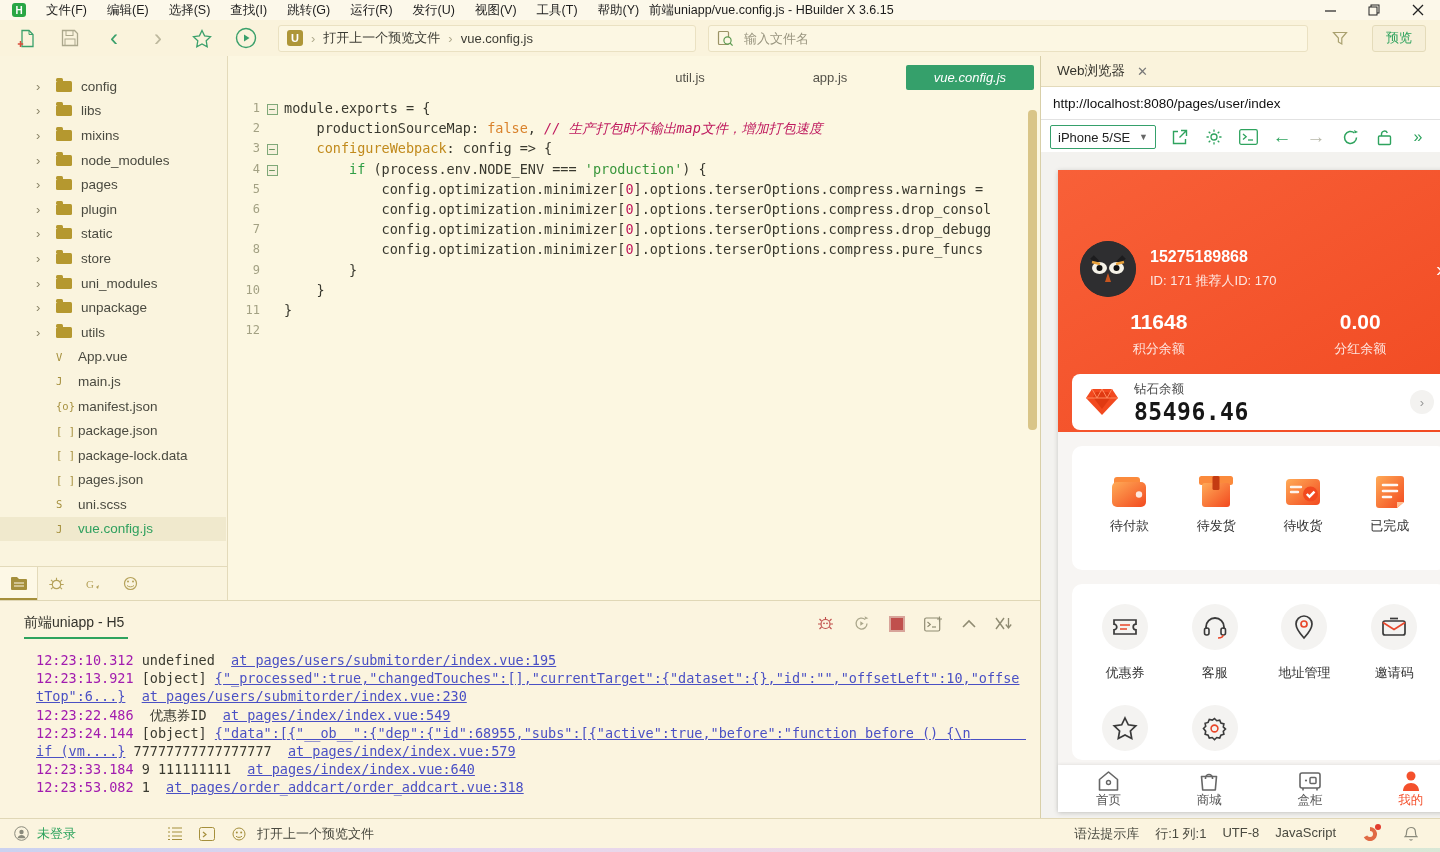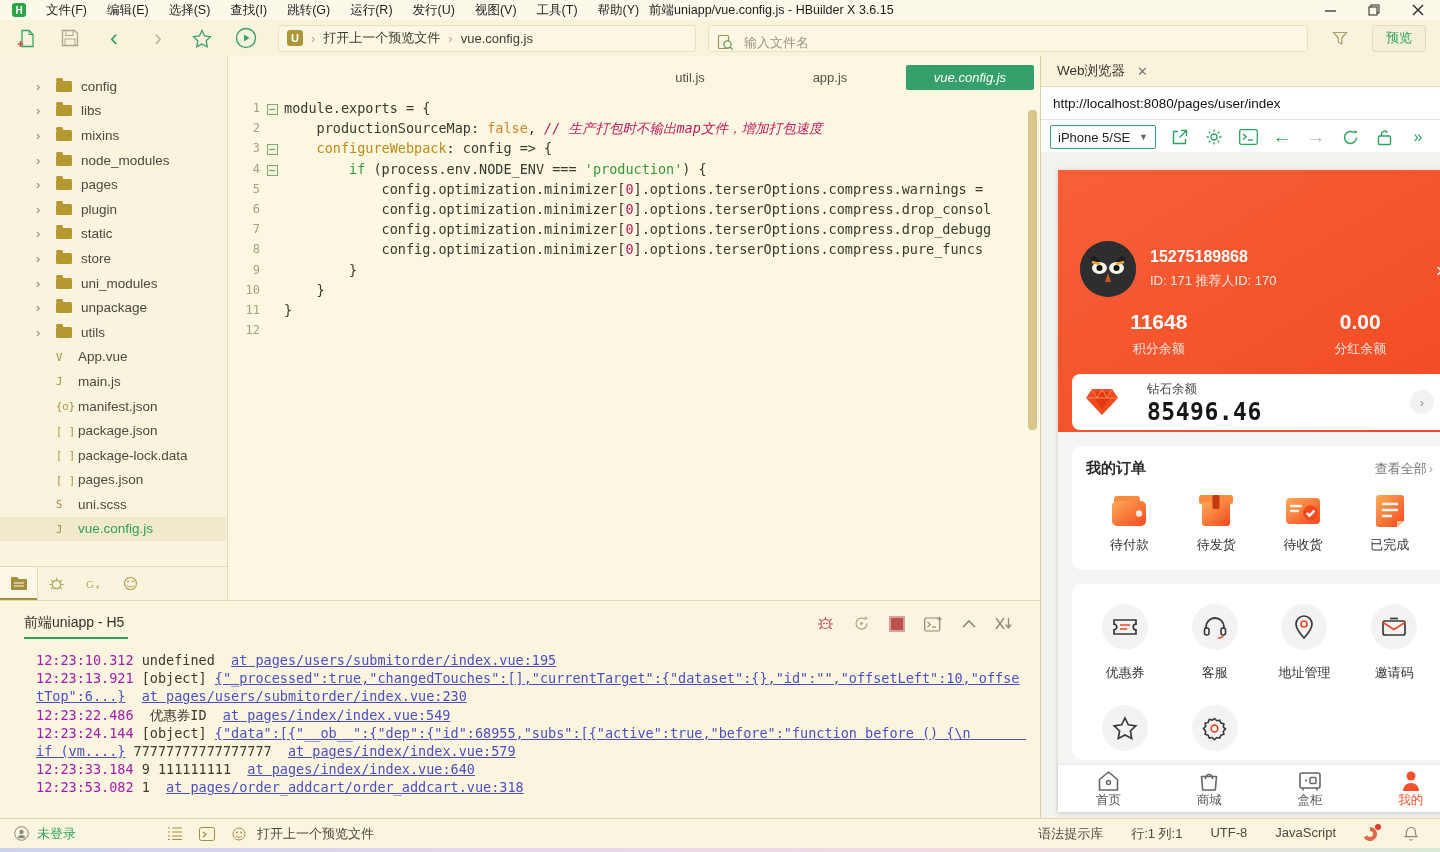--- a/index.html
+++ b/index.html
@@ -22,21 +22,21 @@
   .tb-ico{width:44px;height:26px;display:flex;align-items:center;justify-content:center;}
   .glyph-green{color:#3AA06B;font-size:21px;line-height:1;}
   .glyph-gray{color:#BDB89D;font-size:21px;line-height:1;}
   #breadcrumb{width:418px;height:27px;margin-left:10px;background:#FCF7E3;border:1px solid #EAE1C2;
               border-radius:3px;display:flex;align-items:center;padding:0 8px;box-sizing:border-box;}
   .u-logo{width:16px;height:16px;border-radius:3px;background:#AE9638;color:#fff;font-size:11px;
           font-weight:bold;display:flex;align-items:center;justify-content:center;}
   .bc-sep{color:#AFAA8D;margin:0 8px;font-size:13px;}
   .bc-item{color:#3c3c34;font-size:13px;}
   #searchbox{flex:1;height:27px;margin:0 10px 0 12px;background:#FCF7E3;border:1px solid #EAE1C2;
-             border-radius:3px;display:flex;align-items:flex-end;padding:0 8px;box-sizing:border-box;}
+             border-radius:3px;display:flex;align-items:center;padding:0 8px;box-sizing:border-box;}
   #searchbox input{flex:1;border:none;outline:none;background:transparent;font-size:13px;color:#444;
              font-family:"Liberation Sans",sans-serif;}
   #searchbox input::placeholder{color:#9a9680;}
   #preview-btn{height:25px;padding:0 13px;margin:0 14px 0 10px;background:#F6EFD8;border:1px solid #E4DBBA;
              border-radius:3px;color:#2EA35E;font-size:13px;display:flex;align-items:center;}
   
   #sidebar{position:absolute;top:56px;left:0;width:228px;height:544px;background:#FAF4DE;
            border-right:1px solid #E3DABA;box-sizing:border-box;}
   #tree{position:absolute;top:18px;left:0;right:1px;bottom:34px;overflow:hidden;}
   .tree-row{display:flex;align-items:center;height:24.6px;padding-left:36px;color:#4A4A40;font-size:13.5px;}
@@ -107,21 +107,21 @@
   .u-info{margin-left:14px;}
   .u-phone{font-size:16px;font-weight:600;}
   .u-id{font-size:13px;opacity:.85;margin-top:6px;}
   .u-chev{margin-left:auto;font-size:21px;opacity:.95;}
   #stats-row{position:absolute;top:140px;left:0;right:0;display:flex;text-align:center;}
   .stat{flex:1;}
   .stat-v{font-size:21px;font-weight:700;}
   .stat-l{font-size:13px;opacity:.85;margin-top:6px;}
   #diamond-card{position:absolute;left:14px;right:14px;top:204px;height:56px;background:#fff;
         border-radius:8px;display:flex;align-items:center;padding:0 13px;box-sizing:border-box;color:#222;}
-  .d-col{margin-left:28px;}
+  .d-col{margin-left:15px;}
   .d-label{font-size:12.5px;color:#4a4a4a;}
   .d-value{font-family:"DejaVu Sans Mono",monospace;font-weight:700;font-size:23px;color:#161616;
         letter-spacing:.5px;line-height:1.05;transform:scaleY(1.08);transform-origin:left top;}
   .d-chev{margin-left:auto;width:24px;height:24px;border-radius:50%;background:#F3F2F0;color:#999;
         display:flex;align-items:center;justify-content:center;font-size:13px;}
   .card{background:#fff;border-radius:10px;margin:14px 14px 0;box-sizing:border-box;}
   #orders-card{height:124px;padding:13px 14px;}
   #orders-head{display:flex;align-items:center;}
   .o-title{font-weight:700;font-size:15px;color:#2A2A2A;}
   .o-all{margin-left:auto;color:#777;font-size:13px;}
@@ -594,26 +594,20 @@
               <path d="M1 11h32M7 2l5 9 5-9 5 9 5-9" stroke="#FF8A5E" stroke-width="1" fill="none"></path>
             </svg>
             <div class="d-col">
               <div class="d-label">钻石余额</div>
               <div class="d-value">85496.46</div>
             </div>
             <div class="d-chev">›</div>
           </div>
         </div>
         <div class="card" id="orders-card">
-          <div id="orders-head">
-            <span class="o-title">我的订单</span>
-            <span class="o-all">
-              <span>查看全部</span><span class="chv">›</span>
-            </span>
-          </div>
           <div id="orders-row">
               <div class="o-item">
                 <div class="o-ico">
                   <svg width="40" height="36" viewBox="0 0 40 36">
                     <rect x="5" y="3" width="26" height="10" rx="3" fill="#FB8A3C"></rect>
                     <rect x="3" y="8" width="34" height="25" rx="5" fill="url(#og)"></rect>
                     <circle cx="30" cy="20.5" r="3.2" fill="#fff" opacity="0.85"></circle>
                   </svg>
                 </div>
                 <div class="o-label">待付款</div>
@@ -778,21 +772,21 @@
     <div class="sb-ico">
       <svg width="16" height="14" viewBox="0 0 16 14">
           <circle cx="8" cy="7" r="6" fill="none" stroke="#A58F3C"></circle>
           <circle cx="5.8" cy="5.4" r="1" fill="#A58F3C"></circle>
           <circle cx="10.2" cy="5.4" r="1" fill="#A58F3C"></circle>
           <path d="M5 9.2c1.8 1.6 4.2 1.6 6 0" fill="none" stroke="#A58F3C"></path>
         </svg>
     </div>
     <span id="sb-open-prev">打开上一个预览文件</span>
     <div id="sb-right">
-      <span id="sb-right-items" style="display:flex;gap:28px;">
+      <span id="sb-right-items" style="display:flex;gap:16px;">
           <span>语法提示库</span>
           <span>行:1  列:1</span>
           <span>UTF-8</span>
           <span>JavaScript</span>
         </span>
       <span class="sb-ico" style="margin-left:0;position:relative;">
         <svg width="16" height="16" viewBox="0 0 16 16">
             <path d="M8 1a7 7 0 11-6.2 10.2L8 8z" fill="#E06A45"></path>
             <circle cx="8" cy="8" r="3" fill="#FBF4DF"></circle>
           </svg>

